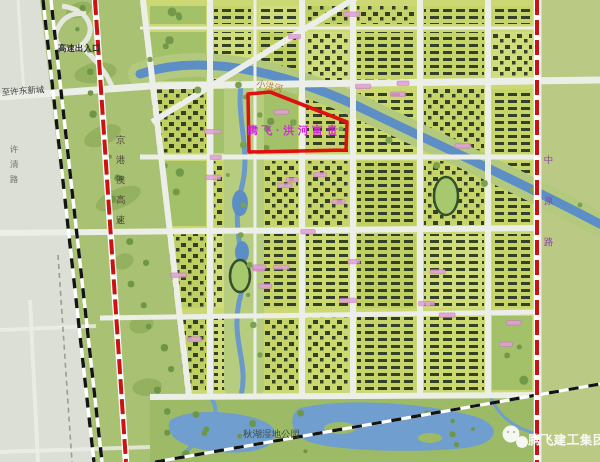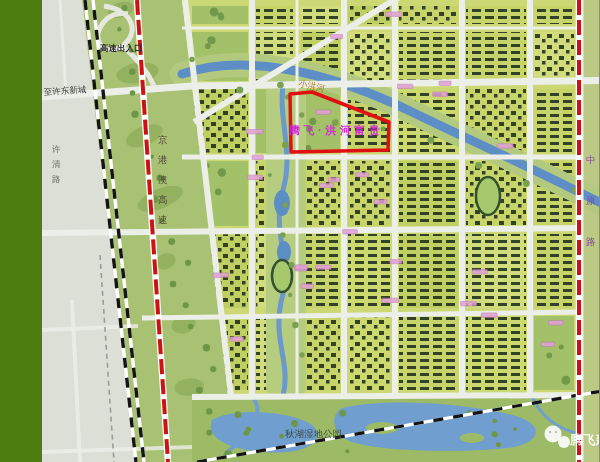--- a/index.html
+++ b/index.html
@@ -1,17 +1,17 @@
 <!DOCTYPE html>
 <html><head>
 <meta charset="utf-8">
 <style>
   html,body{margin:0;padding:0;background:#888;}
-  .stage{width:557px;height:462px;position:relative;overflow:hidden;
-         font-family:"Liberation Sans","DejaVu Sans",sans-serif;background:#4d7c0f;padding-left:42px;}
+  .stage{width:600px;height:462px;position:relative;overflow:hidden;
+         font-family:"Liberation Sans","DejaVu Sans",sans-serif;background:#eab308;}
   svg{display:block;}
   text{user-select:none;}
 </style>
 </head>
 <body>
 
 <div class="stage">
 <svg width="600" height="462" viewBox="0 0 600 462">
   <defs>
     <pattern id="rows" width="13" height="7" patternUnits="userSpaceOnUse">

